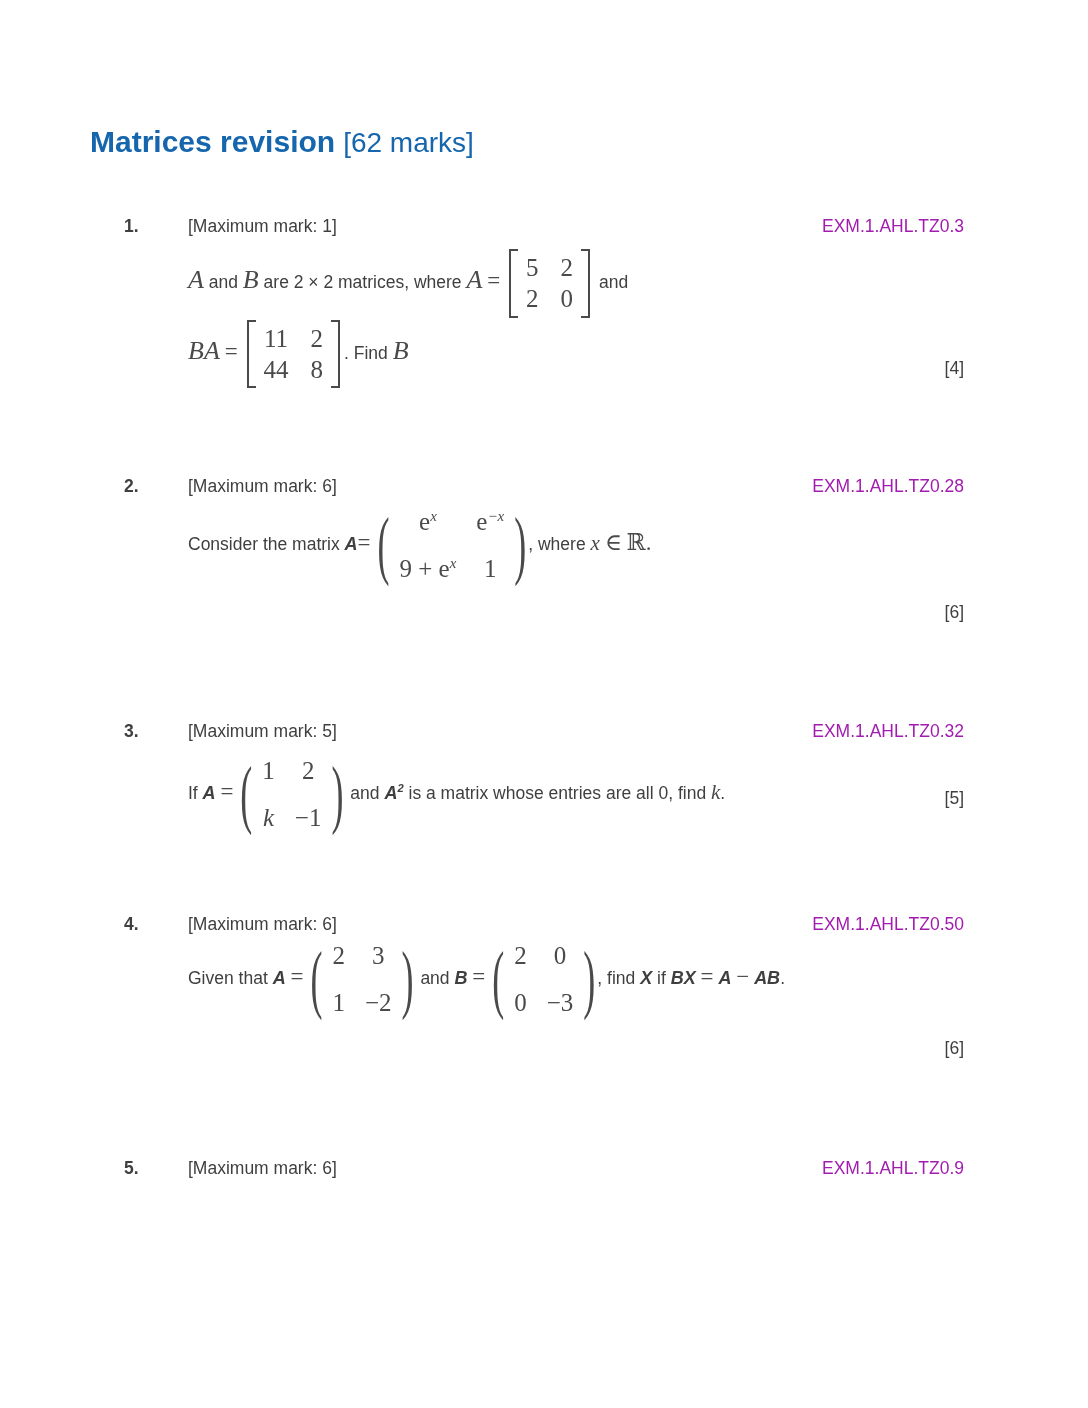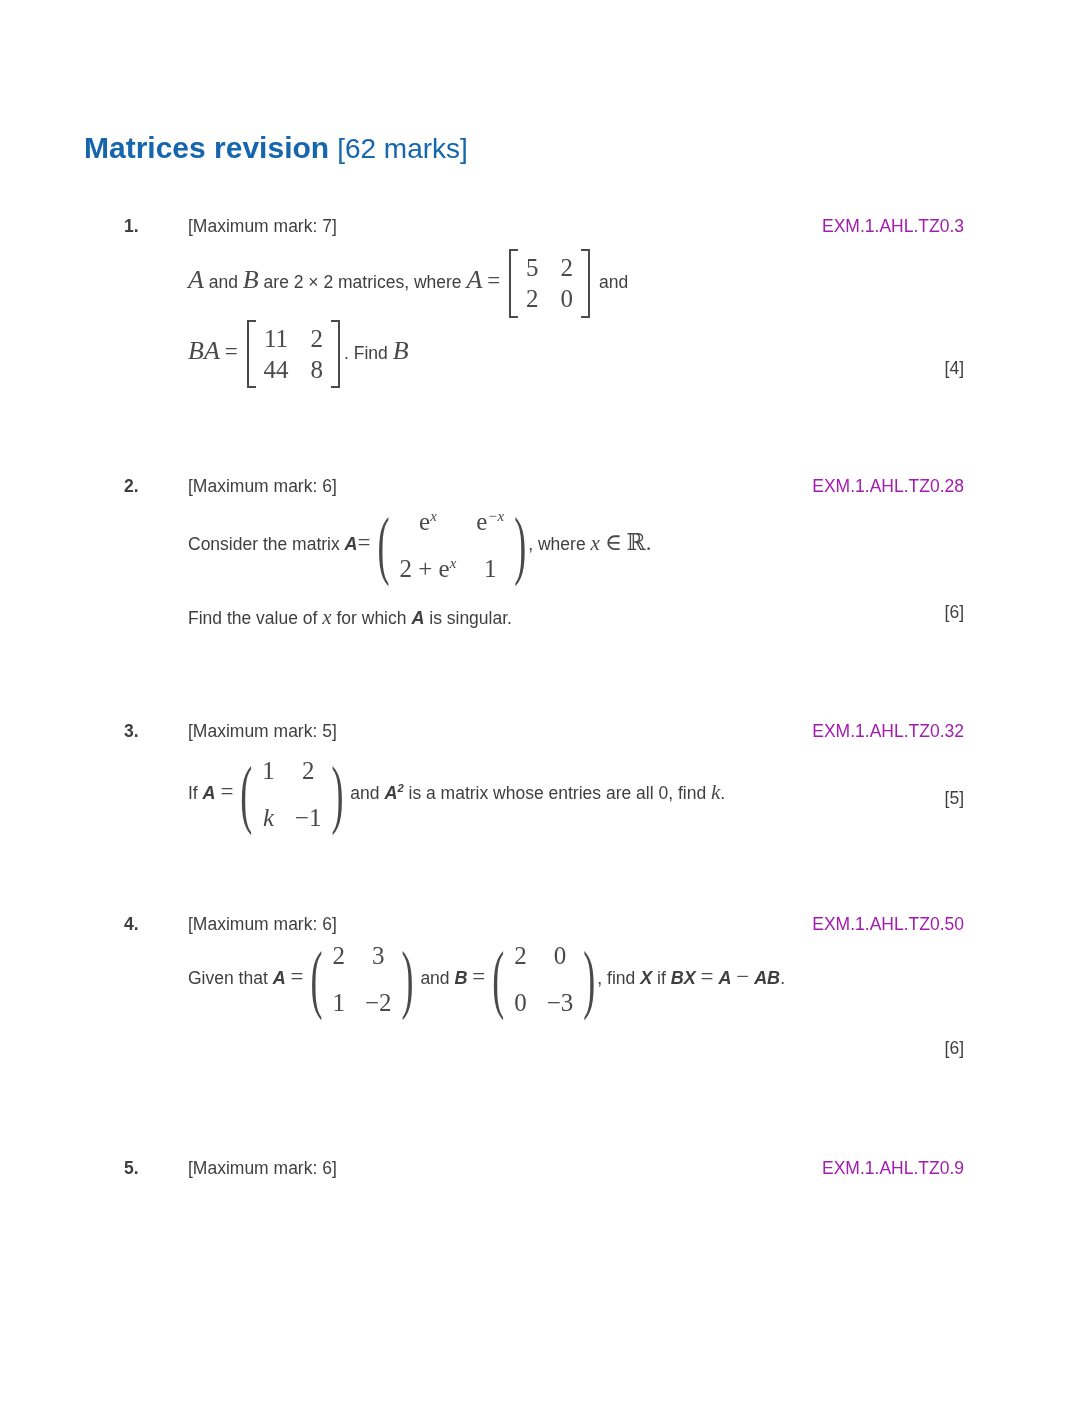--- a/index.html
+++ b/index.html
@@ -7,24 +7,23 @@
   body {
     width: 1088px; height: 1408px; position: relative;
     font-family: "Liberation Sans", sans-serif;
     color: #3f3f3f;
     overflow: hidden;
   }
   .page { position: absolute; inset: 0; }
 
   
   .doc-title {
-    position: absolute; left: 84px; top: 124px;
+    position: absolute; left: 90px; top: 124px;
     color: #1566ad; font-size: 30px; line-height: 1.2;
     white-space: nowrap;
-    margin-top: 6px;
   }
   .doc-title .t-main { font-weight: 700; }
   .doc-title .t-marks { font-weight: 400; font-size: 28px; margin-left: 8px; }
 
   
   .qblock { position: absolute; left: 124px; width: 840px; }
   .q1 { top: 216px; } .q2 { top: 476px; } .q3 { top: 721px; }
   .q4 { top: 914px; } .q5 { top: 1158px; }
 
   .qheader { display: flex; align-items: baseline; font-size: 17.5px; }
@@ -107,21 +106,21 @@
 
 <div class="page">
 
   <div class="doc-title">
     <span class="t-main">Matrices revision</span><span class="t-marks">[62 marks]</span>
   </div>
 
   <div class="qblock q1">
     <div class="qheader">
       <span class="qnum">1.</span>
-      <span class="qmark">[Maximum mark: 7]</span>
+      <span class="qmark">[Maximum mark: 1]</span>
       <span class="qcode">EXM.1.AHL.TZ0.3</span>
     </div>
     <div class="qcontent row1">
       <span class="mserif">A</span>
       <span>and</span>
       <span class="mserif">B</span>
       <span>are 2 × 2 matrices, where</span>
       <span class="mserif">A</span>
       <span class="mop">=</span>
       <span class="smatrix">
@@ -161,36 +160,29 @@
       <span class="qcode">EXM.1.AHL.TZ0.28</span>
     </div>
     <div class="qcontent row1">
       <span>Consider the matrix</span>
       <span class="bi">A</span><span class="mop">=</span>
       <span class="pmatrix">
           <span class="paren">(</span>
           <span class="pcells">
             <span><span>e</span><sup>x</sup></span>
             <span><span>e</span><sup>−x</sup></span>
-            <span><span>2 + e</span><sup>x</sup></span>
+            <span><span>9 + e</span><sup>x</sup></span>
             <span><span>1</span><sup></sup></span>
           </span>
           <span class="paren">)</span>
         </span><span>, where</span>
       <span class="mserif-sm">x</span>
       <span class="mop">∈</span>
       <span class="mop">ℝ.</span>
     </div>
-    <div class="qcontent row2">
-      <span>Find the value of</span>
-      <span class="mserif-sm">x</span>
-      <span>for which</span>
-      <span class="bi">A</span>
-      <span>is singular.</span>
-    </div>
     <span class="marks">[6]</span>
   </div>
 
   <div class="qblock q3">
     <div class="qheader">
       <span class="qnum">3.</span>
       <span class="qmark">[Maximum mark: 5]</span>
       <span class="qcode">EXM.1.AHL.TZ0.32</span>
     </div>
     <div class="qcontent row1">

